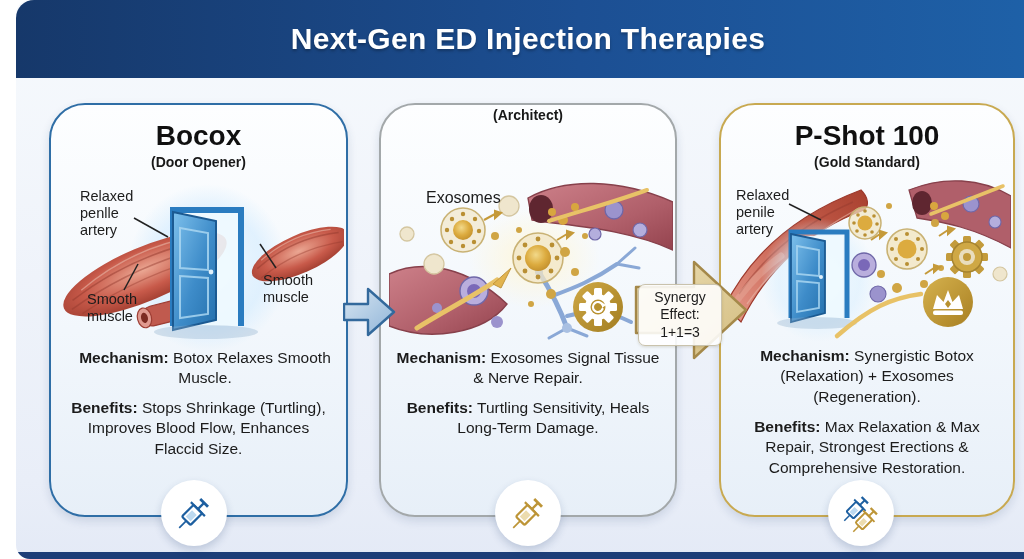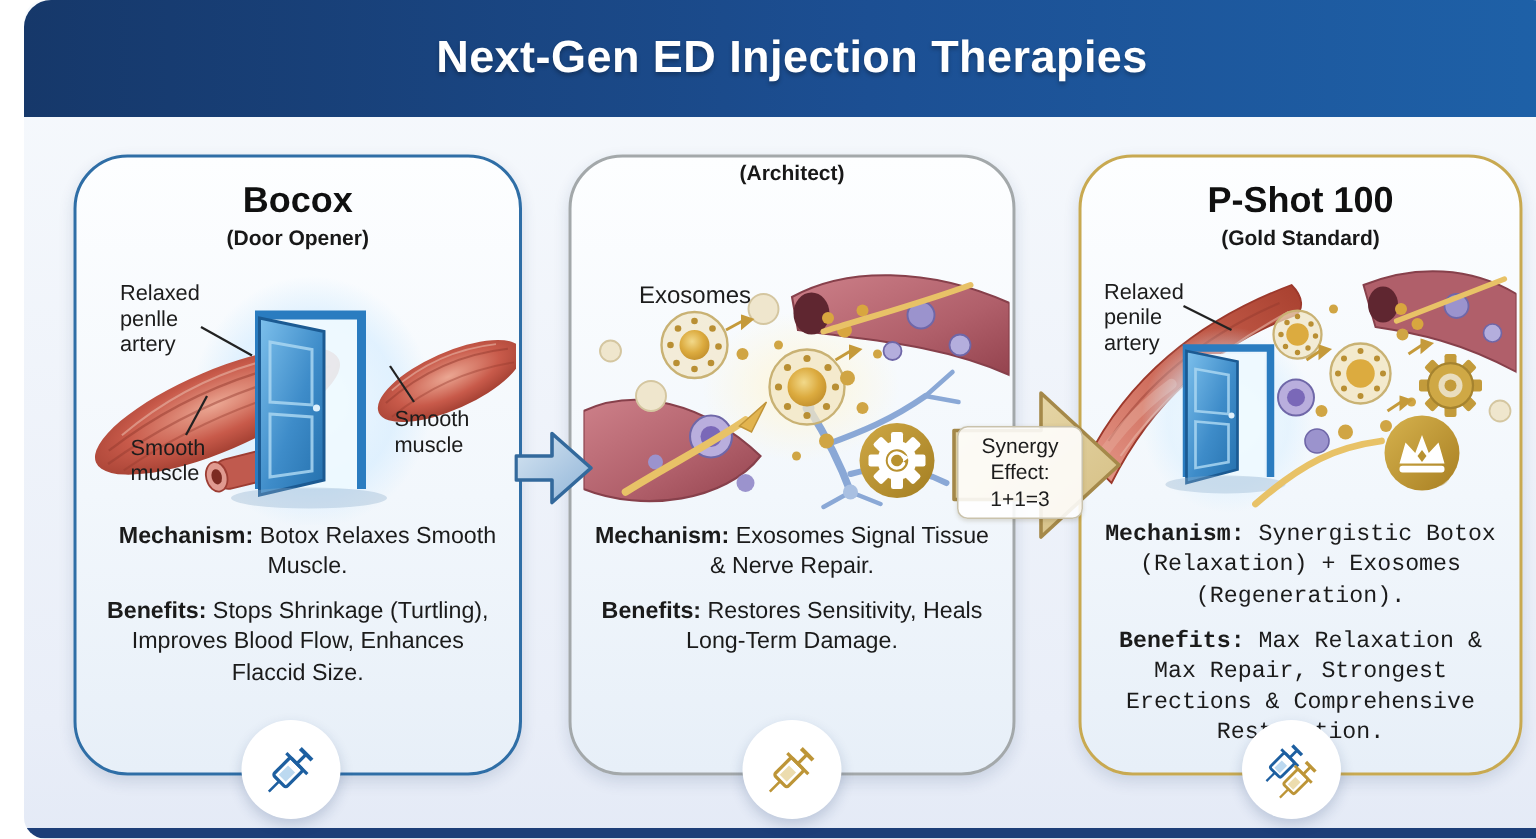--- a/index.html
+++ b/index.html
@@ -27,36 +27,36 @@
   
   .panel {
     position:absolute; top:103px; height:410px; border-radius:36px;
     background:linear-gradient(180deg,#fdfeff 0%, #f2f7fc 55%, #e7eff8 100%);
     box-shadow:0 4px 10px rgba(25,55,105,.14);
   }
   .panel.p1 { left:33px;  width:295px; border:2px solid #2f6ea6; }
   .panel.p2 { left:363px; width:294px; border:2px solid #a3a8aa; }
   .panel.p3 { left:703px; width:292px; border:2px solid #c8a951; }
   .panel-title {
-    margin-top:15px; text-align:center; font-size:24px; font-weight:bold; color:#101010;
+    margin-top:15px; text-align:center; font-size:28px; font-weight:bold; color:#101010;
   }
   .panel-sub {
     text-align:center; font-size:14px; font-weight:bold; color:#181818; margin-top:2px;
   }
   .body-text {
     position:absolute; left:0; right:0; text-align:center;
     font-size:15.5px; color:#1b1b1b; line-height:1.32;
   }
   .body-text .inner { display:inline-block; }
   .p1 .mech { top:243px;padding-left:13px; } .p1 .bens { top:293px; }
   .p1 .inner { max-width:262px; }
   .p2 .mech { top:243px; } .p2 .bens { top:293px; }
   .p2 .inner { max-width:264px; }
   .p3 .mech { top:241px; } .p3 .bens { top:312px; }
-  .p3 .inner { max-width:276px;font-family:Liberation Mono, monospace; }
+  .p3 .inner { max-width:276px; }
   
   .anno {
     position:absolute; font-size:14.5px; line-height:1.16; color:#1c1c1c; z-index:5;
   }
   
   .illus { position:absolute; z-index:3; }
   #illus1 { left:34px;  top:172px; }
   #illus2 { left:373px; top:176px; }
   #illus3 { left:703px; top:176px; }
   
@@ -165,21 +165,21 @@
   </div>
   <div class="anno" style="left:71px; top:291px; width:62px;">Smooth muscle</div>
   <div class="anno" style="left:247px; top:272px; width:62px;">Smooth muscle</div>
 
   <div class="panel p2">
     <div class="panel-sub">(Architect)</div>
     <div class="body-text mech">
       <span class="inner"><b>Mechanism:</b><span> Exosomes Signal Tissue &amp; Nerve Repair.</span></span>
     </div>
     <div class="body-text bens">
-      <span class="inner"><b>Benefits:</b><span> Restores Sensitivity, Heals Long-Term Damage.</span></span>
+      <span class="inner"><b>Benefits:</b><span> Turtling Sensitivity, Heals Long-Term Damage.</span></span>
     </div>
   </div>
 
   <svg id="illus2" class="illus" width="284" height="172" viewBox="0 0 284 172">
     <defs>
       <linearGradient id="ves2" x1="0" y1="0" x2="1" y2="1">
         <stop offset="0%" stop-color="#cd8089"></stop>
           <stop offset="60%" stop-color="#b05f6a"></stop>
           <stop offset="100%" stop-color="#94434e"></stop>
       </linearGradient>

